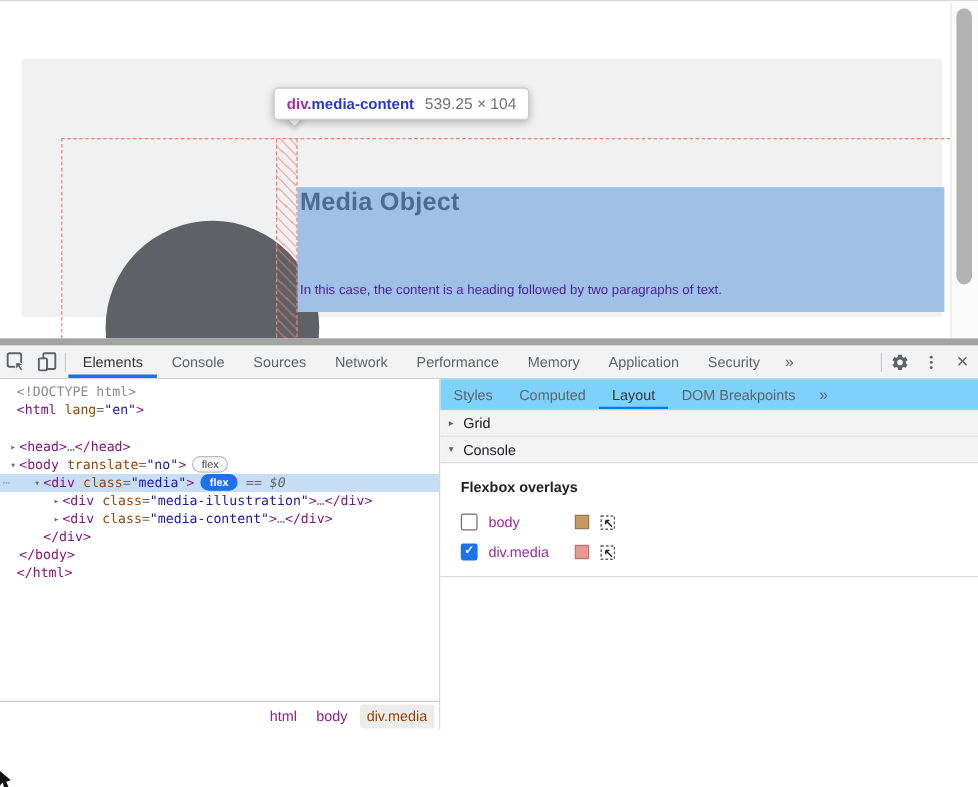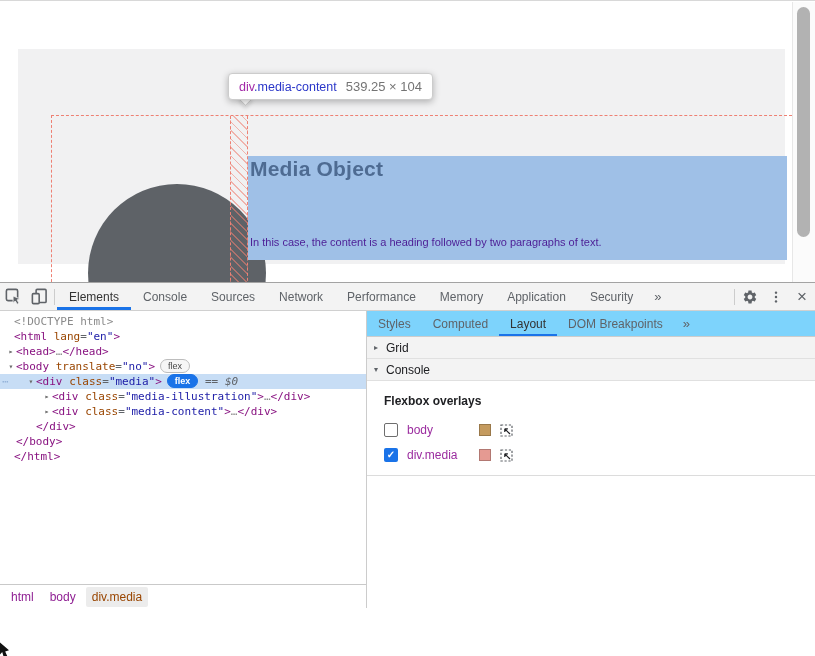--- a/index.html
+++ b/index.html
@@ -18,32 +18,32 @@
     border-left:1px dashed #ee8073; border-right:1px dashed #ee8073;
     background: repeating-linear-gradient(45deg, rgba(238,128,115,.55) 0 1.2px, rgba(255,255,255,0) 1.2px 6px); }
   .highlight { position:absolute; left:230px; top:107px; width:539px; height:104px; background:#9fc0e7; }
   .media-h { position:absolute; left:2px; top:1px; font-size:21px; font-weight:bold; color:#4e6b92; letter-spacing:.2px; }
   .media-p1 { position:absolute; left:2px; top:40px; font-size:15px; color:#5a7492; }
   .media-p2 { position:absolute; left:2px; top:80px; font-size:11px; color:#4c1d95; }
 
   .tooltip { position:absolute; left:228px; top:72px; height:27px; display:flex; align-items:center; gap:9px;
     padding:0 10px; background:#fff; border:1px solid #ccc; border-radius:4px;
     box-shadow:0 2px 7px rgba(0,0,0,.28); z-index:3; white-space:nowrap; }
-  .tt-sel { font-size:12.5px; font-weight:normal; }
+  .tt-sel { font-size:12.5px; font-weight:bold; }
   .tt-tag { color:#a329a8; } .tt-cls { color:#2b37c9; }
   .tt-dim { font-size:13px; color:#747474; }
   .caret { position:absolute; left:240px; top:92px; width:11px; height:11px; background:#fff; z-index:2;
     transform:rotate(45deg); border-right:1px solid #ccc; border-bottom:1px solid #ccc;
     box-shadow:2px 2px 4px rgba(0,0,0,.12); }
 
   .scrollbar { position:absolute; right:0; top:1px; width:23px; height:281px; background:#fbfbfb; border-left:1px solid #e7e7e7; }
   .thumb { position:absolute; left:4px; top:5px; width:13px; height:230px; background:#b2b2b2; border-radius:7px; }
 
   
-  .devtools { position:absolute; left:0; top:282px; width:815px; height:326px; background:#fff; border-top:1px solid #a3a3a3; font-size:12px; color:#333; }
+  .devtools { position:absolute; left:0; top:282px; width:815px; height:326px; background:#fff; border-top:6px solid #a3a3a3; font-size:12px; color:#333; }
   .toolbar { display:flex; align-items:stretch; height:28px; background:#f3f3f3; border-bottom:1px solid #d0d0d0; }
   .tbicon { display:flex; align-items:center; justify-content:center; width:26px; cursor:default; }
   .vsep { width:1px; height:16px; background:#ccc; align-self:center; margin:0 2px; }
   .tabs { display:flex; align-items:stretch; }
   .tab { display:flex; align-items:center; padding:0 12px; color:#5f6368; }
   .tab.active { color:#333; box-shadow: inset 0 -3px 0 0 #1a73e8; }
   .chev { display:flex; align-items:center; padding:0 9px; color:#5f6368; font-size:13px; }
   .tb-right { margin-left:auto; display:flex; align-items:stretch; }
   .closex { font-size:17px; color:#5f6368; }
 
@@ -54,21 +54,21 @@
   .trow.sel { background:#c7ddf5; }
   .tri { display:inline-block; width:10px; margin-left:-10px; color:#6b6b6b; font-size:8px; text-align:center; vertical-align:1px; }
   .dots { position:absolute; left:2px; top:0; color:#93b2d8; letter-spacing:1px; }
   .tk-t{color:#881280;} .tk-a{color:#994500;} .tk-v{color:#1a1aa6;} .tk-e{color:#5f6368;} .tk-g{color:#8a8a8a;}
   .tk-d{color:#5f6368; font-style:italic;}
   .badge { display:inline-block; font-family:"Liberation Sans",sans-serif; font-size:9px; line-height:12px; border-radius:7px; padding:0 7px; margin-left:5px; vertical-align:1px; }
   .badge.bo { border:1px solid #bdbdbd; background:#f6f6f6; color:#4a4a4a; }
   .badge.bf { border:1px solid #1a73e8; background:#1a73e8; color:#fff; font-weight:bold; }
 
   .crumbs { position:absolute; left:0; right:0; bottom:0; height:24px; background:#fff; border-top:1px solid #c9c9c9;
-    display:flex; align-items:center; padding-left:5px; font-size:12px; }
+    display:flex; align-items:center; padding-left:5px; font-size:12px;justify-content:flex-end; }
   .crumb { padding:3px 6px; color:#8f1f93; margin-right:4px; }
   .crumb.sel { background:#ececec; color:#994500; border-radius:2px; }
 
   .right-panel { position:relative; flex:1; background:#fff; }
   .side-tabs { display:flex; align-items:stretch; height:26px; background:#7dd3fc; border-bottom:1px solid #ccc; }
   .stab { display:flex; align-items:center; padding:0 11px; color:#5f6368; }
   .stab.active { color:#333; box-shadow: inset 0 -2px 0 0 #1a73e8; }
   .section-h { display:flex; align-items:center; height:22px; background:#f3f3f3; border-bottom:1px solid #e0e0e0; padding-left:7px; color:#202124; }
   .sec-tri { font-size:8px; color:#5f6368; width:12px; }
   .flex-content { height:95px; border-bottom:1px solid #dcdcdc; padding:13px 0 0 17px; }
@@ -151,21 +151,21 @@
         </span>
         <span class="tbicon closex">×</span>
       </div>
     </div>
 
     <div class="panels">
       <div class="left-panel">
         <div class="tree" id="dom-tree">
             <div class="trow" style="padding-left: 14px;"><span class="tk-g">&lt;!DOCTYPE html&gt;</span></div>
             <div class="trow" style="padding-left: 14px;"><span class="tk-t">&lt;html </span><span class="tk-a">lang</span><span class="tk-e">=</span><span class="tk-v">"en"</span><span class="tk-t">&gt;</span></div>
-            <div class="trow" style="padding-left: 16px;"><span class="tri">▸</span><span class="tk-t">&lt;head&gt;</span><span class="tk-g">…</span><span class="tk-t">&lt;/head&gt;</span></div>
+            <div class="trow" style="padding-left: 16px; margin-top: 16px;"><span class="tri">▸</span><span class="tk-t">&lt;head&gt;</span><span class="tk-g">…</span><span class="tk-t">&lt;/head&gt;</span></div>
             <div class="trow" style="padding-left: 16px;"><span class="tri">▾</span><span class="tk-t">&lt;body </span><span class="tk-a">translate</span><span class="tk-e">=</span><span class="tk-v">"no"</span><span class="tk-t">&gt;</span><span class="badge bo">flex</span></div>
             <div class="trow sel" style="padding-left: 36px;"><span class="dots">⋯</span><span class="tri">▾</span><span class="tk-t">&lt;div </span><span class="tk-a">class</span><span class="tk-e">=</span><span class="tk-v">"media"</span><span class="tk-t">&gt;</span><span class="badge bf">flex</span><span class="tk-e">  == </span><span class="tk-d">$0</span></div>
             <div class="trow" style="padding-left: 52px;"><span class="tri">▸</span><span class="tk-t">&lt;div </span><span class="tk-a">class</span><span class="tk-e">=</span><span class="tk-v">"media-illustration"</span><span class="tk-t">&gt;</span><span class="tk-g">…</span><span class="tk-t">&lt;/div&gt;</span></div>
             <div class="trow" style="padding-left: 52px;"><span class="tri">▸</span><span class="tk-t">&lt;div </span><span class="tk-a">class</span><span class="tk-e">=</span><span class="tk-v">"media-content"</span><span class="tk-t">&gt;</span><span class="tk-g">…</span><span class="tk-t">&lt;/div&gt;</span></div>
             <div class="trow" style="padding-left: 36px;"><span class="tk-t">&lt;/div&gt;</span></div>
             <div class="trow" style="padding-left: 16px;"><span class="tk-t">&lt;/body&gt;</span></div>
             <div class="trow" style="padding-left: 14px;"><span class="tk-t">&lt;/html&gt;</span></div>
           </div>
         <div class="crumbs" id="crumbs">
             <span class="crumb">html</span>

